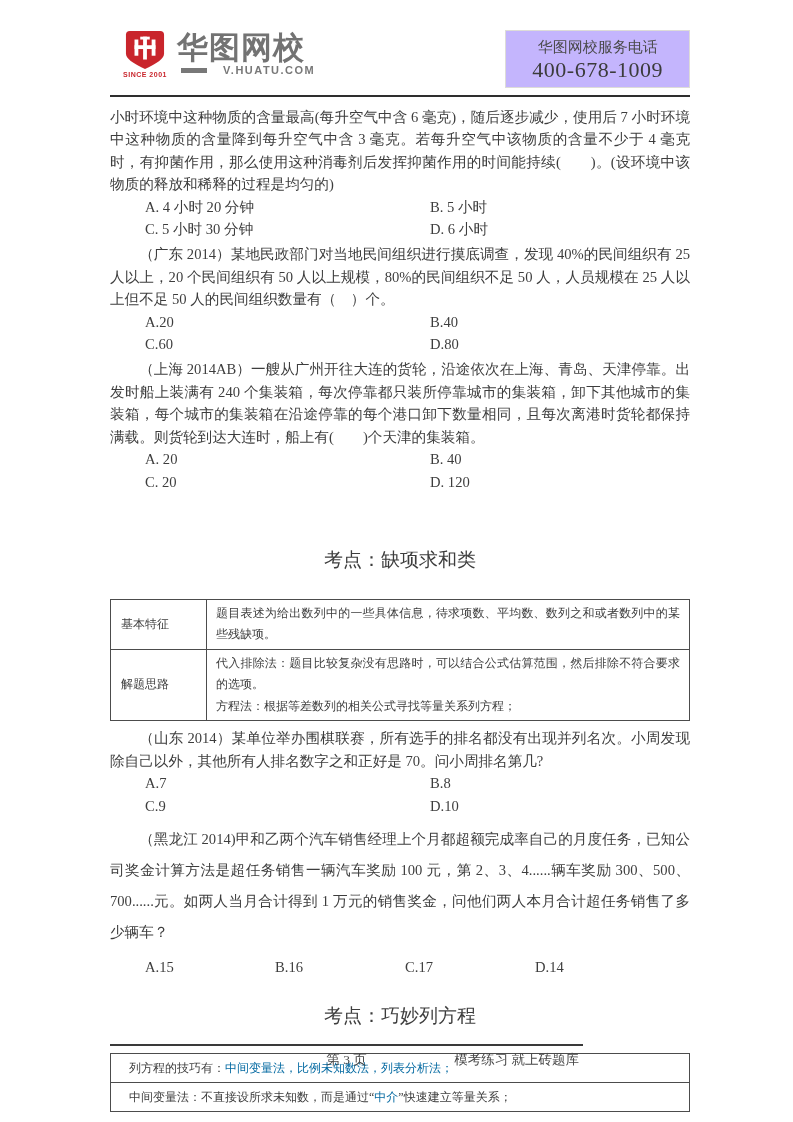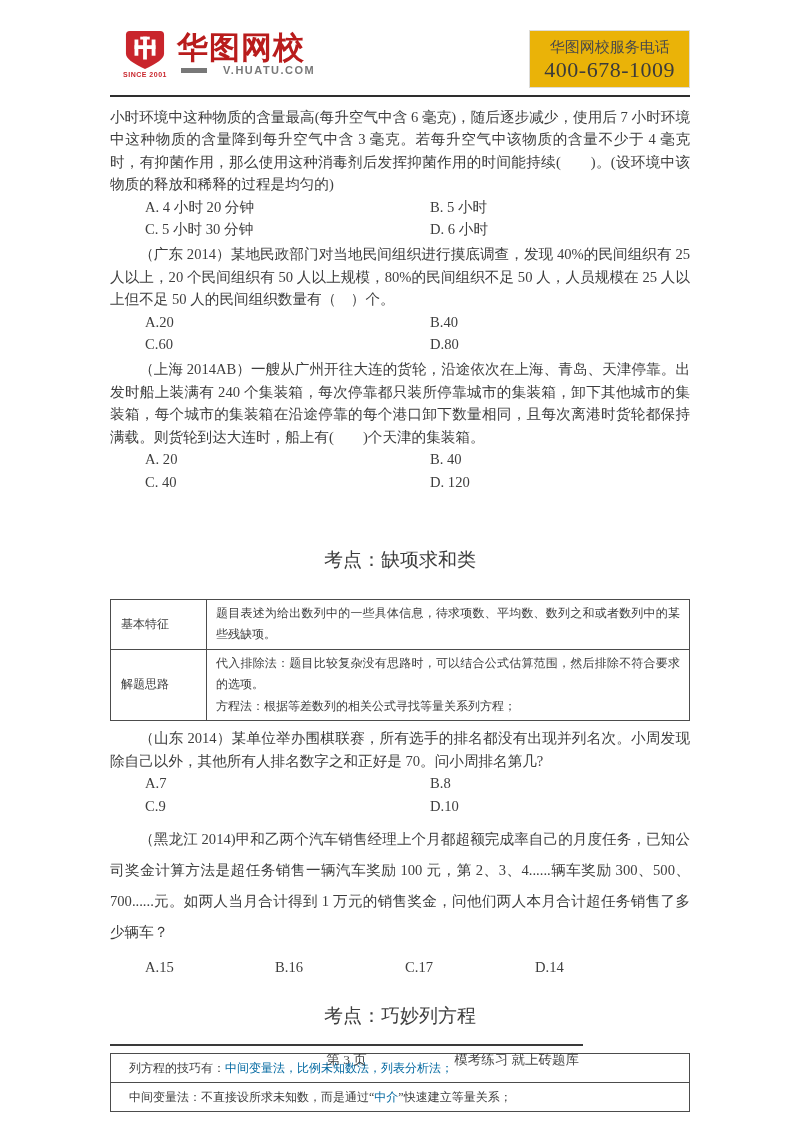--- a/index.html
+++ b/index.html
@@ -12,28 +12,28 @@
 
   
   header{display:flex;justify-content:space-between;align-items:flex-start;
          border-bottom:2px solid #2e2e2e;padding-bottom:7px;min-height:58px;}
   .logo-group{display:flex;gap:9px;padding-left:12px;align-items:flex-start;}
   .shield-col{width:46px;text-align:center;}
   .shield-col svg{display:block;margin:2px auto 0;}
   .since{color:#c9252c;font-size:7px;font-weight:bold;letter-spacing:.5px;
          font-family:"Liberation Sans",sans-serif;margin-top:1px;white-space:nowrap;}
   .brand-col{margin-top:4px;}
-  .brand{font-size:31px;line-height:31px;font-weight:bold;color:#b91c1c;
+  .brand{font-size:31px;line-height:31px;font-weight:bold;color:#737373;
          font-family:"Liberation Sans",sans-serif;letter-spacing:1px;}
   .domain-row{display:flex;align-items:center;gap:16px;margin-top:1px;padding-left:4px;}
   .domain-bar{width:26px;height:5px;background:#787878;display:inline-block;}
   .domain{font-size:11px;font-weight:bold;color:#787878;letter-spacing:1.5px;
           font-family:"Liberation Sans",sans-serif;}
-  .service-box{background:#eab308;border:1px solid #dddcd8;text-align:center;
-               padding:6px 14px 5px;margin-top:2px;}
+  .service-box{background:#c4b5fd;border:1px solid #dddcd8;text-align:center;
+               padding:6px 26px 5px;margin-top:2px;}
   .service-label{font-size:15px;line-height:21px;color:#4a4a4a;}
   .service-phone{font-size:22px;line-height:24px;color:#3b3b3b;letter-spacing:.5px;}
 
   
   .para{font-size:14.6px;line-height:22.4px;text-align:justify;margin:0;}
   .indent{text-indent:2em;}
   .mt{margin-top:3px;}
   .opts{display:grid;padding-left:35px;font-size:14.6px;line-height:22.4px;margin:0;}
   .opts2{grid-template-columns:285px 1fr;}
   .opts4{grid-template-columns:130px 130px 130px 1fr;line-height:30px;margin-top:4px;}
@@ -105,21 +105,21 @@
     <span>A.20</span>
     <span>B.40</span>
     <span>C.60</span>
     <span>D.80</span>
   </div>
 
   <p class="para indent mt">（上海 2014AB）一艘从广州开往大连的货轮，沿途依次在上海、青岛、天津停靠。出发时船上装满有 240 个集装箱，每次停靠都只装所停靠城市的集装箱，卸下其他城市的集装箱，每个城市的集装箱在沿途停靠的每个港口卸下数量相同，且每次离港时货轮都保持满载。则货轮到达大连时，船上有(　　)个天津的集装箱。</p>
   <div class="opts opts2">
     <span>A. 20</span>
     <span>B. 40</span>
-    <span>C. 40</span>
+    <span>C. 20</span>
     <span>D. 120</span>
   </div>
 
   <p class="topic topic1">考点：缺项求和类</p>
 
   <table class="t1">
     <tbody>
         <tr>
       <td class="rowhead">基本特征</td>
       <td>题目表述为给出数列中的一些具体信息，待求项数、平均数、数列之和或者数列中的某些残缺项。</td>

